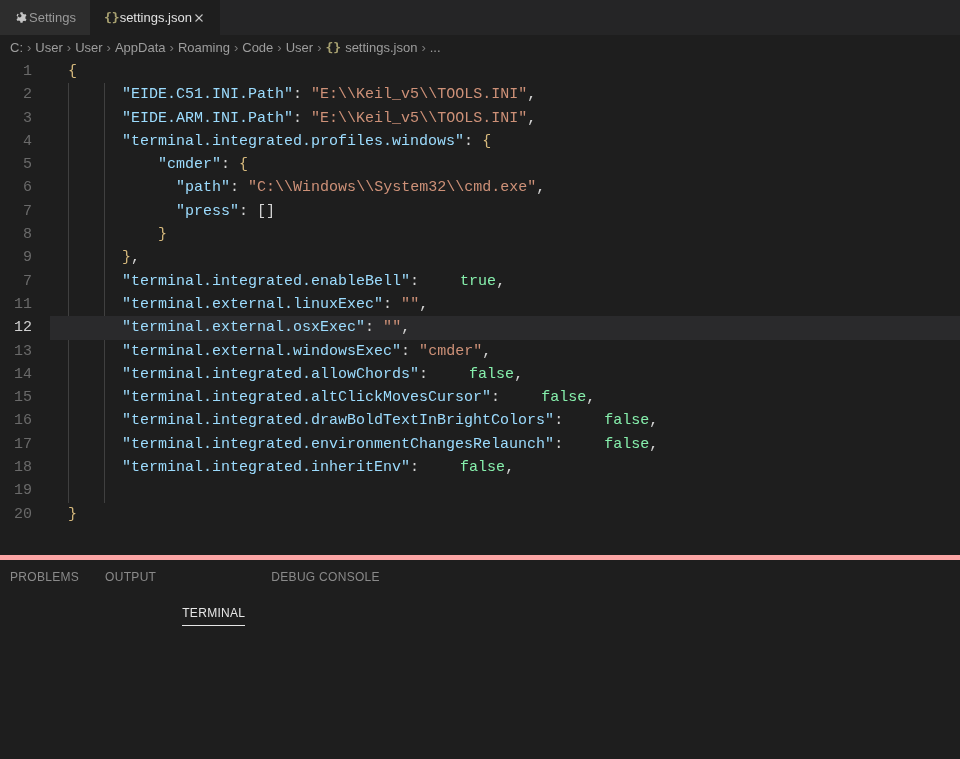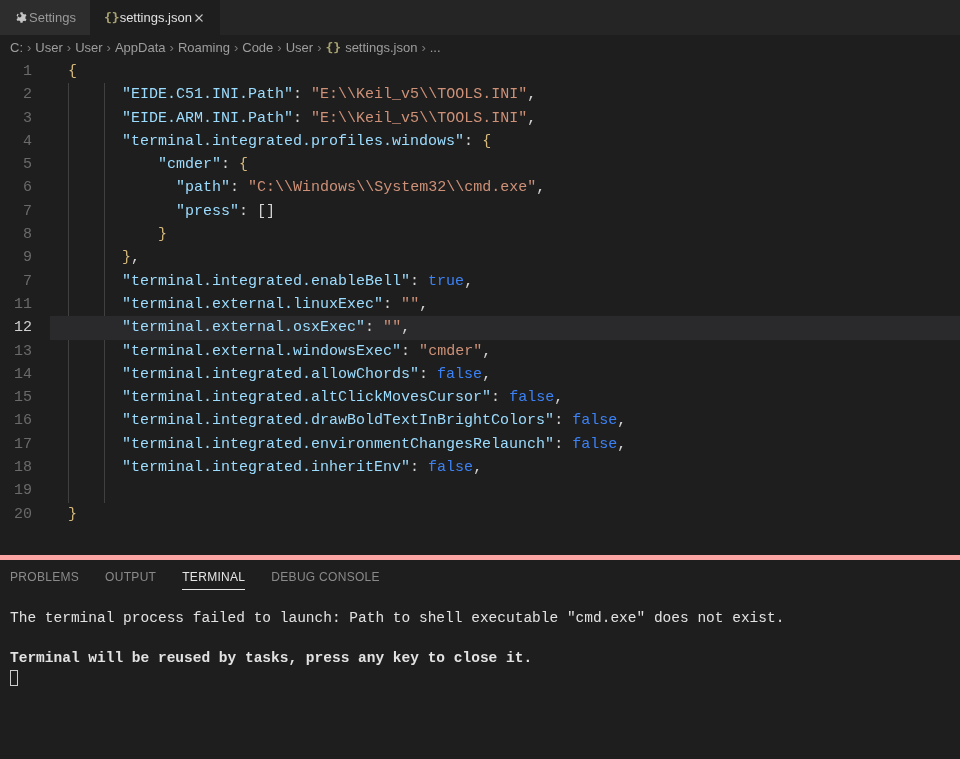--- a/index.html
+++ b/index.html
@@ -25,28 +25,28 @@
   .gutter { width:50px; text-align:right; padding-right:18px; color:#6a6a6a; user-select:none; }
   .gutter .ln.sel { color:#d0d0d0;padding-left:12px; }
   .code { flex:1; position:relative; }
   .code-line { white-space:pre; position:relative; }
   .code-line.hl { background:#2a2a2c; }
   .indent-guide { position:absolute; top:0; bottom:0; width:1px; background:#404040; }
   .tok-brace { color:#d7ba7d; }
   .tok-punct { color:#d4d4d4; }
   .tok-key { color:#9cdcfe; }
   .tok-str { color:#ce9178; }
-  .tok-bool { color:#3b82f6; }
+  .tok-bool { color:#86efac;margin-left:32px; }
   .tok-bracket { color:#d4d4d4; }
 
   
   .panel { border-top:5px solid #fca5a5; height:212px; }
   .panel-tabs { display:flex; gap:26px; padding:10px 10px 6px 10px; font-size:12px; letter-spacing:0.3px; color:#8a8a8a; }
   .panel-tab { cursor:pointer; padding-bottom:5px; }
-  .panel-tab.active { color:#e6e6e6; border-bottom:1px solid #e6e6e6; }
+  .panel-tab.active { color:#e6e6e6; border-bottom:1px solid #e6e6e6;margin-top:36px; }
   .terminal-body { padding:12px 10px 0 10px; font-family:Consolas,"Courier New",monospace; font-size:14.5px; line-height:20px; color:#e2e2e2; }
   .terminal-body .msg2 { font-weight:700; margin-top:20px; }
   .cursor-box { display:inline-block; width:8px; height:16px; border:1px solid #ccc; vertical-align:middle; }
 </style>
 </head>
 <body>
 
 <div class="tab-bar">
   <div class="tab settings">
     <svg class="gear-icon" viewBox="0 0 16 16" fill="#c5c5c5">
@@ -136,18 +136,13 @@
   </div>
 </div>
 
 <div class="panel">
   <div class="panel-tabs">
     <div class="panel-tab">PROBLEMS</div>
     <div class="panel-tab">OUTPUT</div>
     <div class="panel-tab active">TERMINAL</div>
     <div class="panel-tab">DEBUG CONSOLE</div>
   </div>
-  <div class="terminal-body">
-    <div class="msg1">The terminal process failed to launch: Path to shell executable "cmd.exe" does not exist.</div>
-    <div class="msg2">Terminal will be reused by tasks, press any key to close it.</div>
-    <div><span class="cursor-box"></span></div>
-  </div>
 </div>
 
 </body></html>

